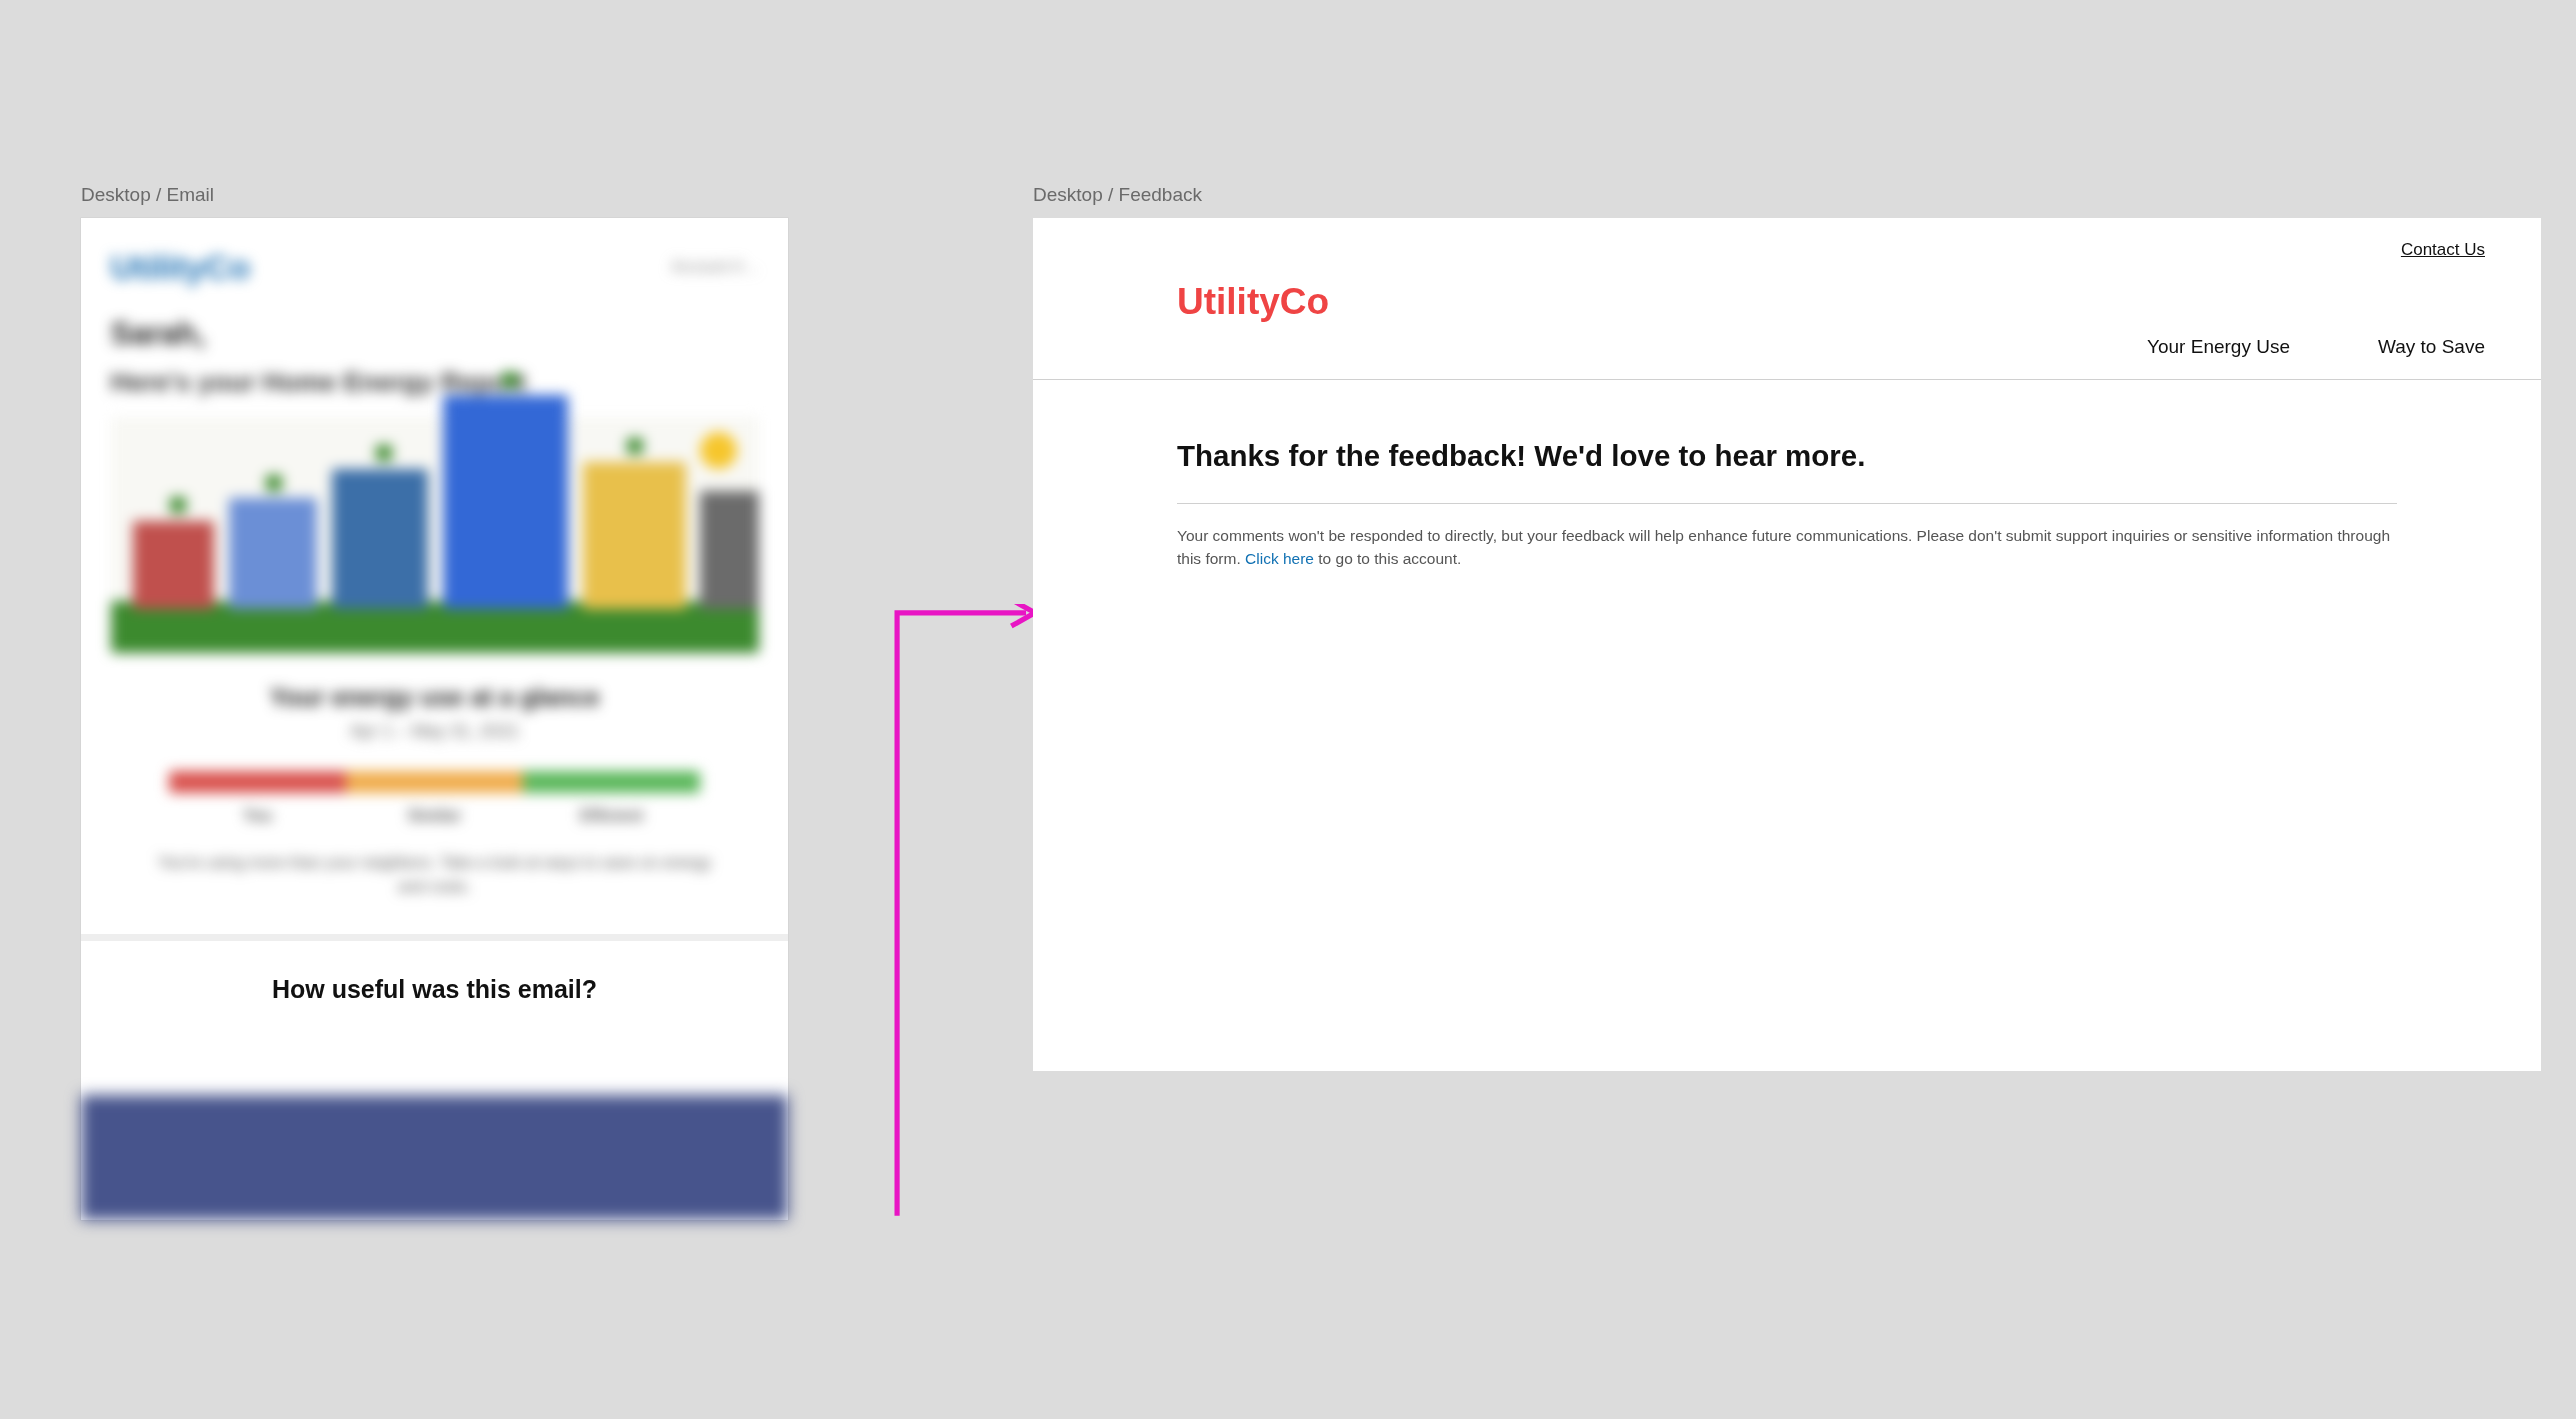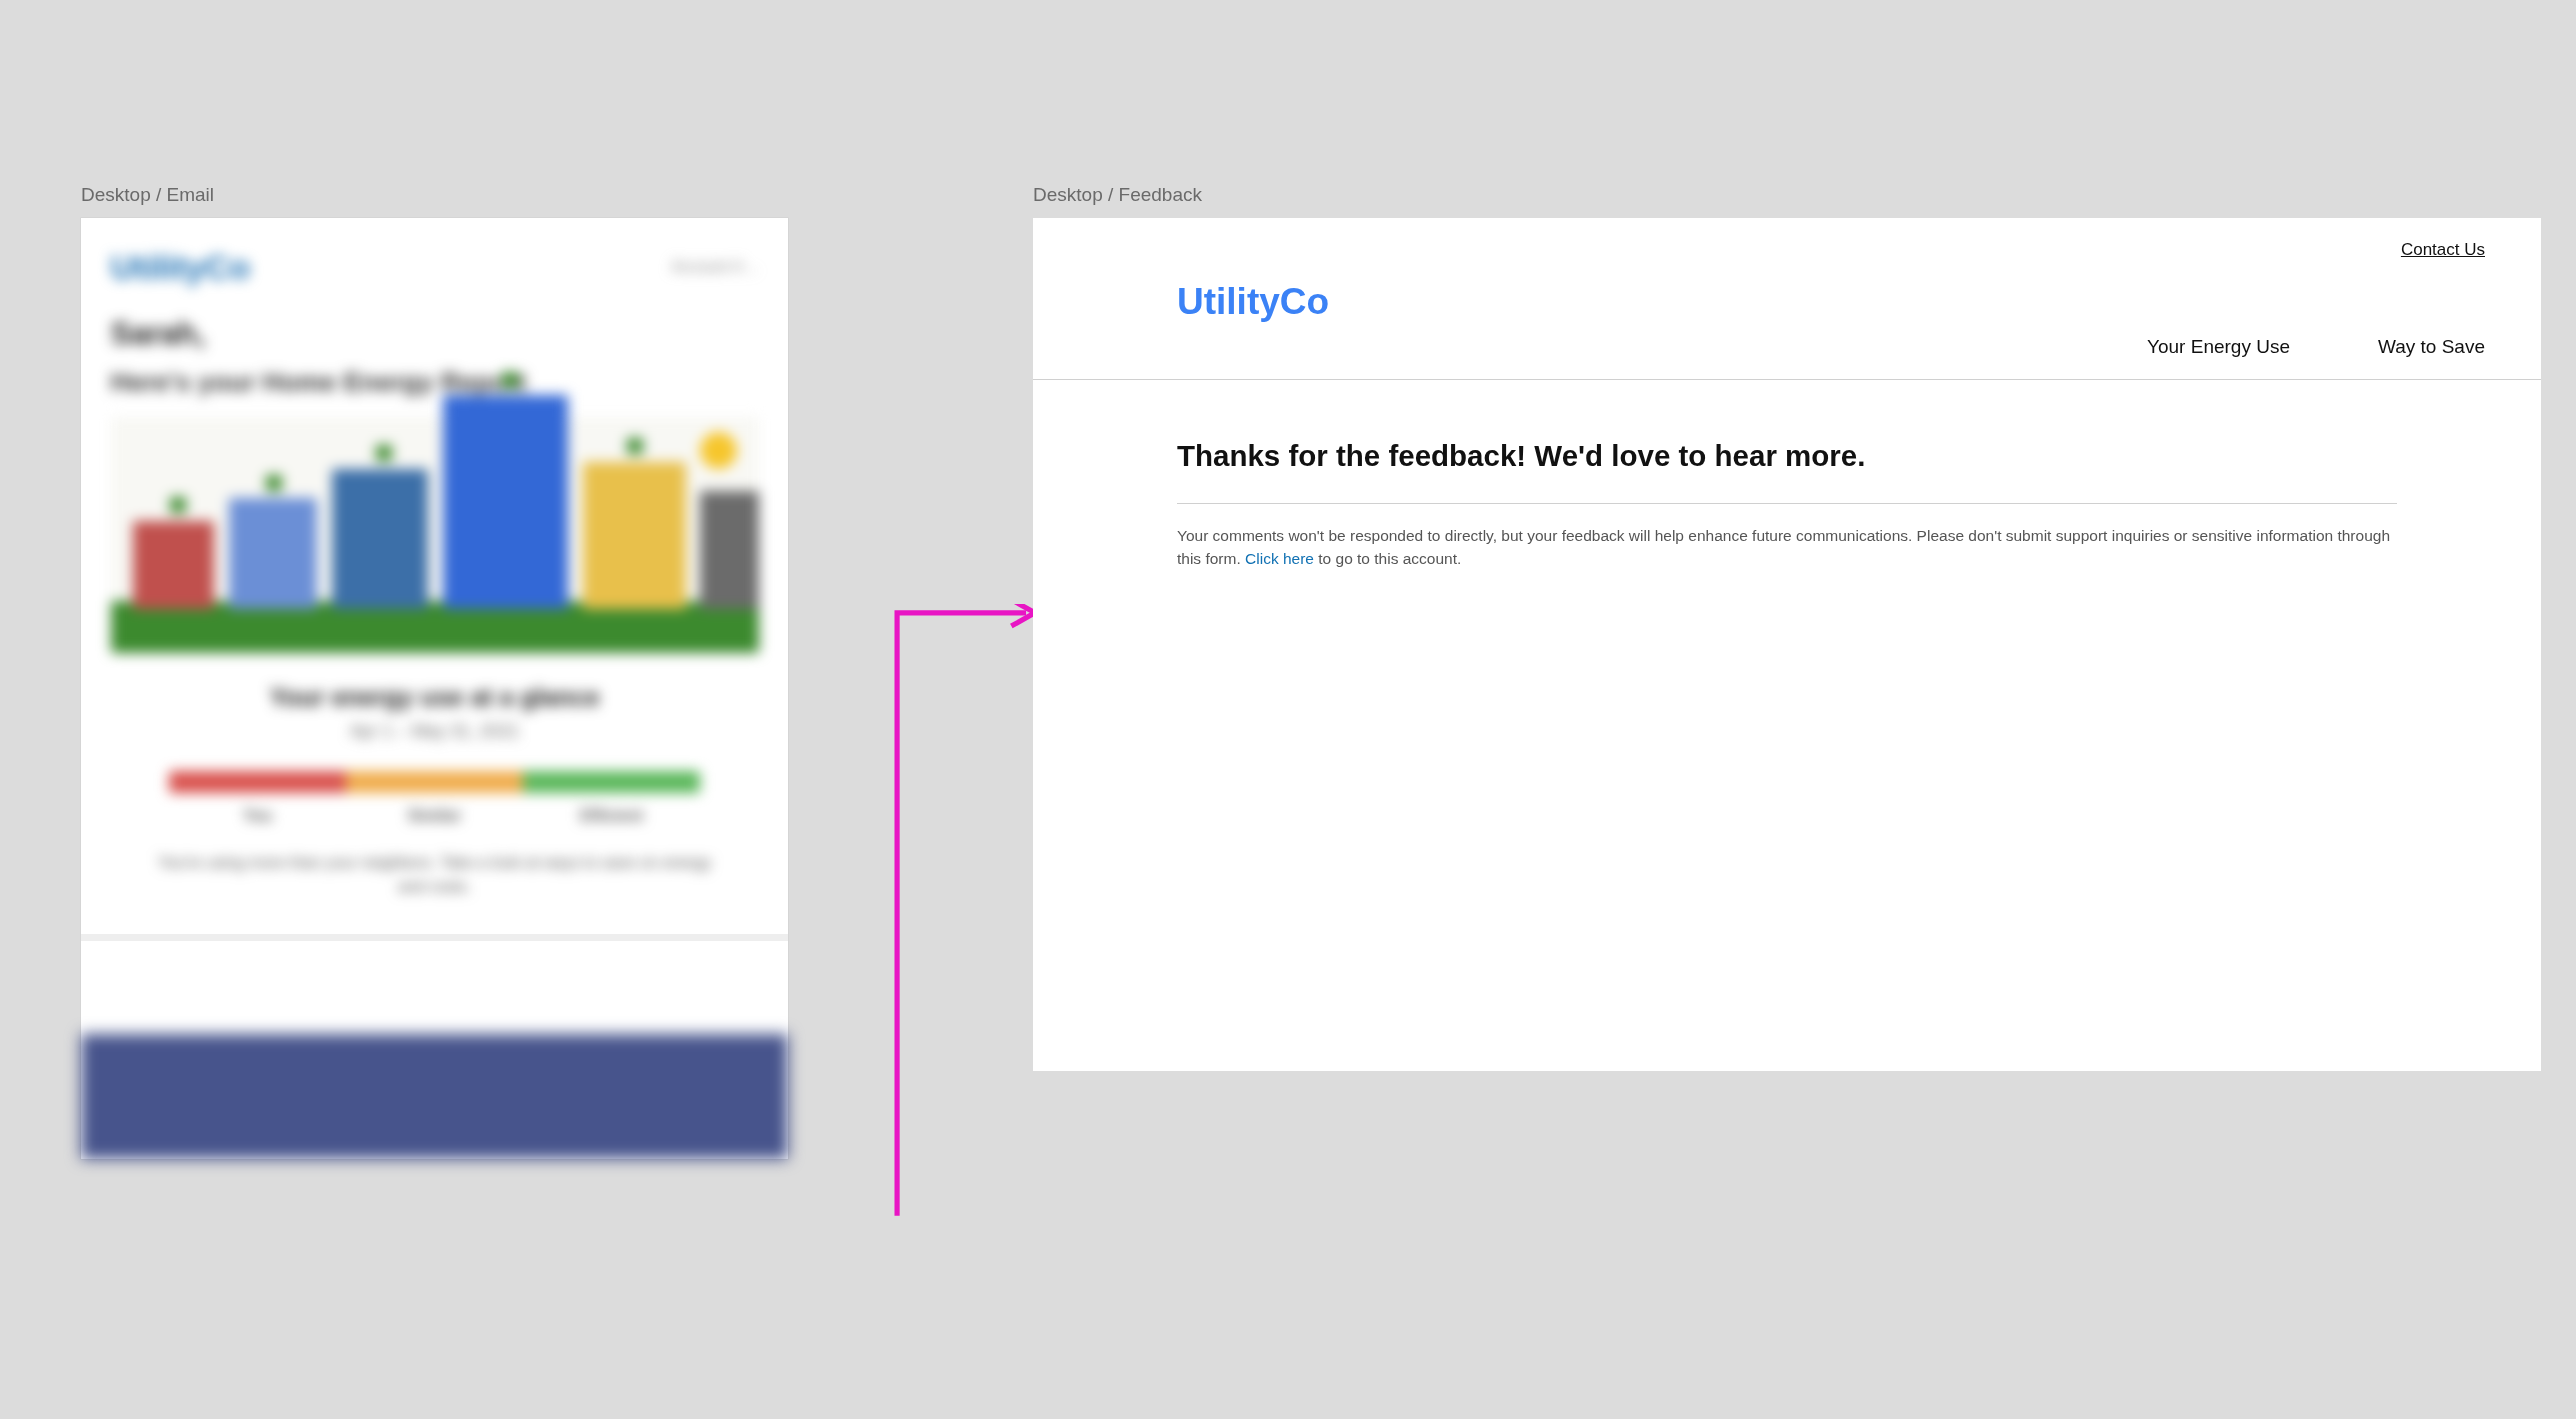--- a/index.html
+++ b/index.html
@@ -137,21 +137,21 @@
     position:relative;
     height: 162px;
     border-bottom: 0.7px solid #d0d0d0;
   }
   .fb-logo {
     position:absolute;
     left: 144px;
     top: 63px;
     font-size: 37px;
     font-weight: 800;
-    color:#3b82f6;
+    color:#ef4444;
   }
   .fb-contact {
     position:absolute;
     right: 56px;
     top: 22px;
     font-size: 17px;
     color:#111;
     text-decoration: underline;
     cursor:pointer;
   }
@@ -251,20 +251,21 @@
         <div class="meter-lbls">
           <span>You</span>
           <span>Similar</span>
           <span>Efficient</span>
         </div>
         <div class="glance-note">You're using more than your neighbors. Take a look at ways to save on energy and costs.</div>
       </div>
     </div>
 
     <div class="rating-block">
+      <div class="rating-title">How useful was this email?</div>
     </div>
 
     <div class="email-footer-blur">
       &nbsp;
     </div>
   </div>
 
   <svg class="flow-arrow" viewBox="0 0 340 852">
     <path d="M145 830 L145 12 L320 12" fill="none" stroke="#e815c4" stroke-width="7"></path>
     <path d="M300 -6 L332 12 L300 30" fill="none" stroke="#e815c4" stroke-width="7"></path>

